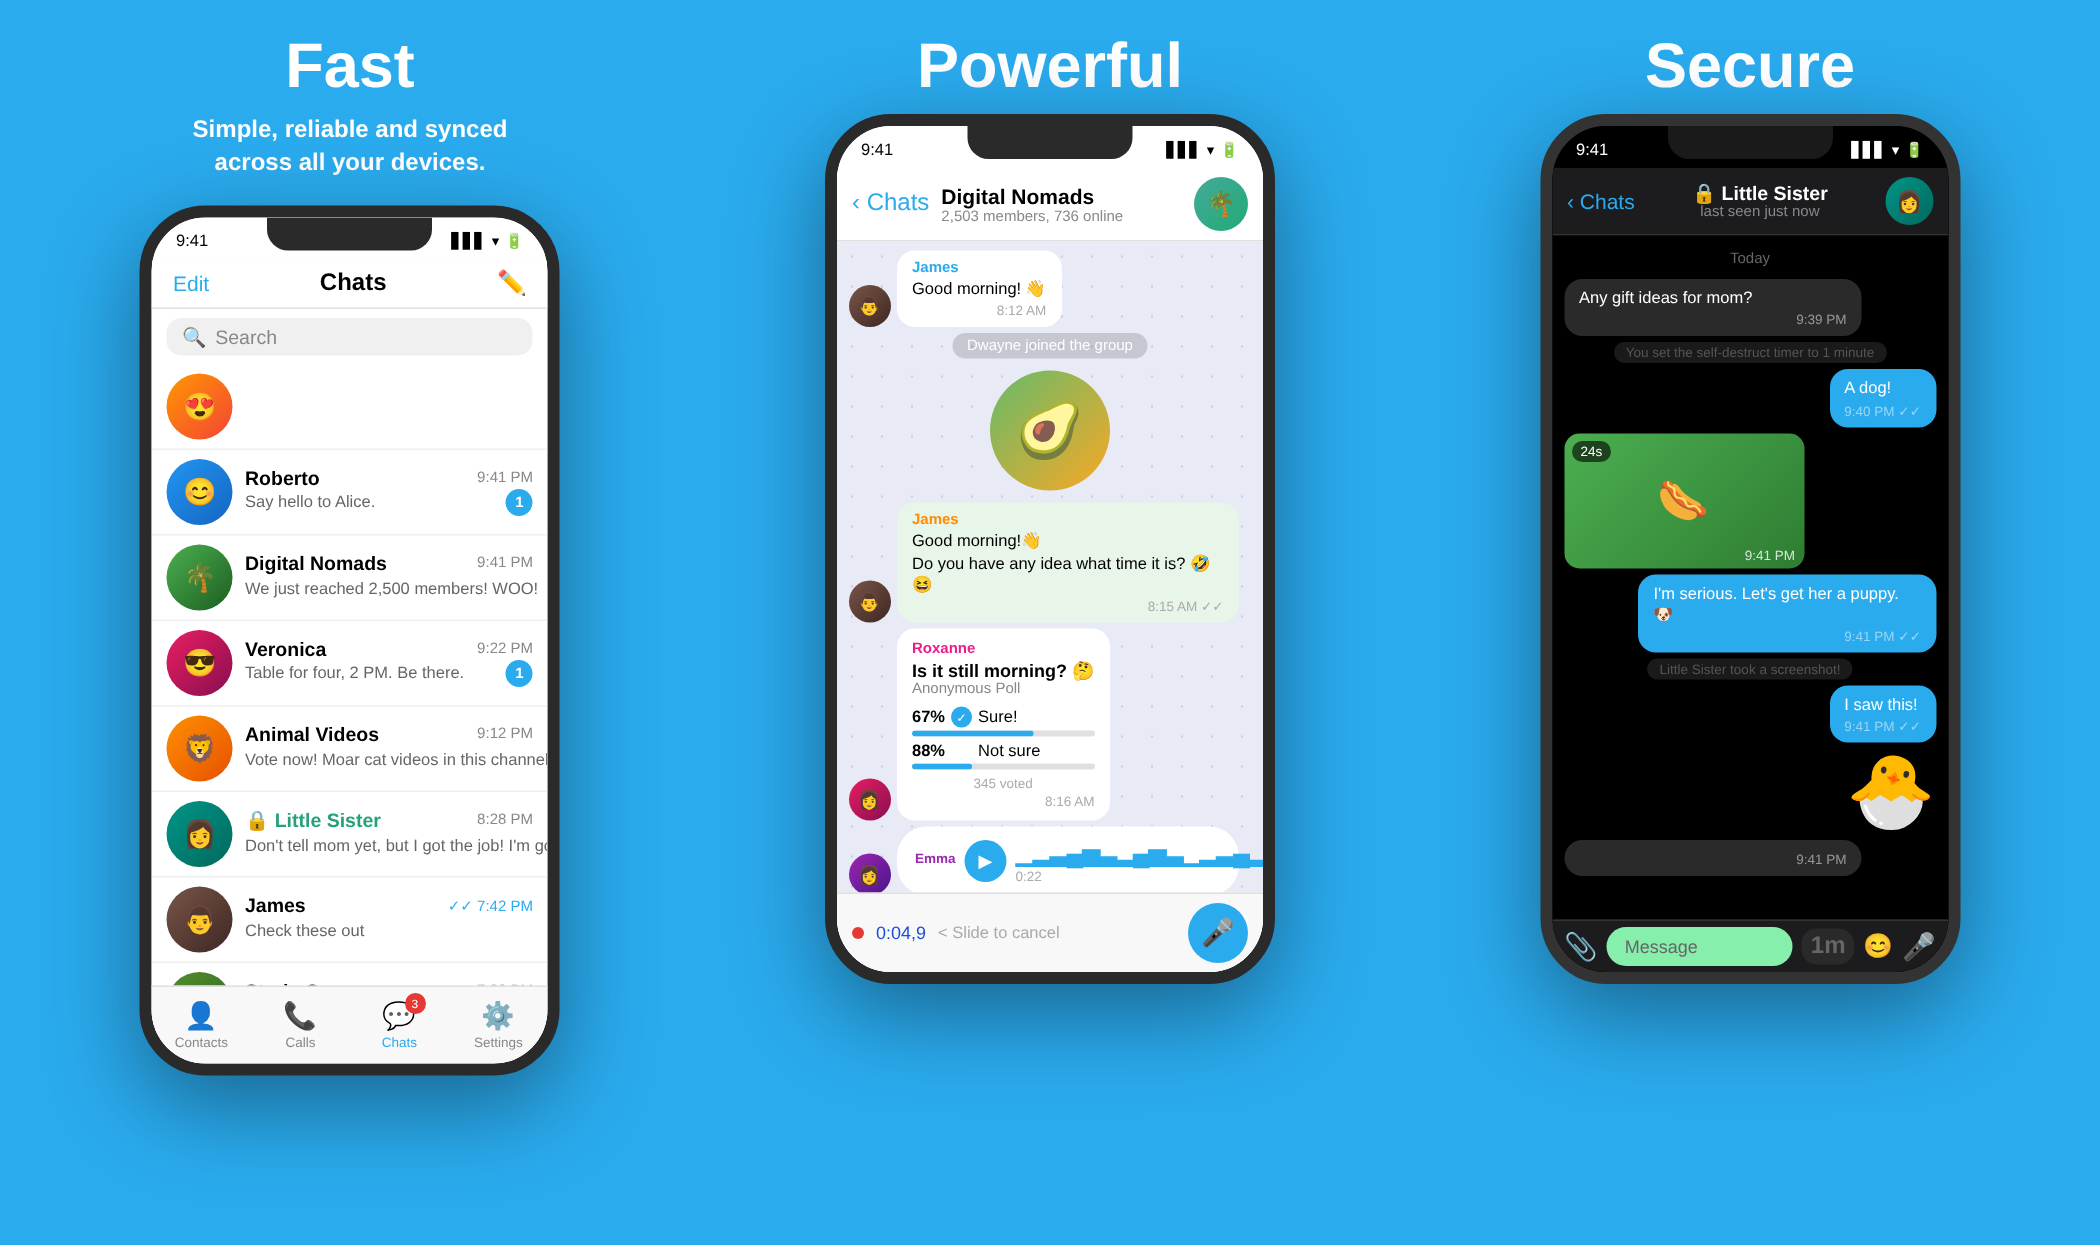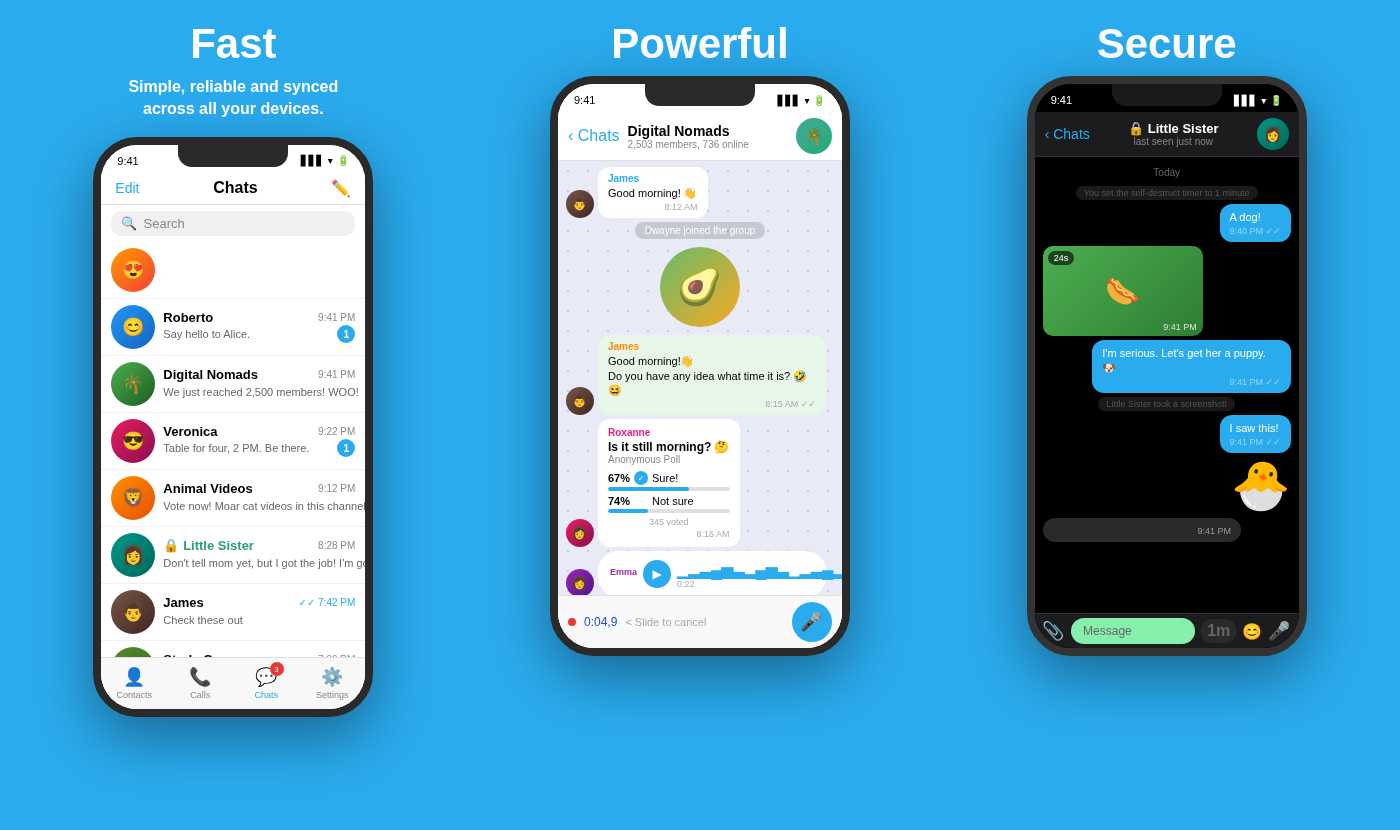--- a/index.html
+++ b/index.html
@@ -631,21 +631,21 @@
                 <span class="poll-pct">67%</span>
                 <div class="poll-check">✓</div>
                 <span>Sure!</span>
               </div>
               <div class="poll-bar">
                 <div class="poll-bar-fill" style="width:67%"></div>
               </div>
             </div>
             <div class="poll-option">
               <div class="poll-label">
-                <span class="poll-pct">74%</span>
+                <span class="poll-pct">88%</span>
                 <span style="margin-left:18px">Not sure</span>
               </div>
               <div class="poll-bar">
                 <div class="poll-bar-fill" style="width:33%"></div>
               </div>
             </div>
             <div class="poll-votes">345 voted</div>
             <div class="msg-time">8:16 AM</div>
           </div>
         </div>
@@ -699,20 +699,24 @@
         <div style="flex:1;text-align:center;">
           <div style="font-size:13px;font-weight:700;color:#fff;">🔒 Little Sister</div>
           <div style="font-size:10px;color:#888;">last seen just now</div>
         </div>
         <div style="width:32px;height:32px;border-radius:50%;background:linear-gradient(135deg,#009688,#00695C);display:flex;align-items:center;justify-content:center;font-size:14px;">👩</div>
       </div>
 
       <div class="dark-chat-messages">
         <div class="dark-date-label">Today</div>
 
+        <div class="dark-msg-bubble">
+          <div class="dark-msg-text">Any gift ideas for mom?</div>
+          <div class="dark-msg-time">9:39 PM</div>
+        </div>
 
         <div style="align-self:center;font-size:9px;color:#555;background:#1a1a1a;padding:2px 8px;border-radius:8px;">You set the self-destruct timer to 1 minute</div>
 
         <div class="dark-msg-bubble sent">
           <div class="dark-msg-text">A dog!</div>
           <div class="dark-msg-time">9:40 PM ✓✓</div>
         </div>
 
         <div style="align-self:flex-start;position:relative;width:160px;height:90px;border-radius:10px;background:linear-gradient(135deg,#4caf50,#2e7d32);display:flex;align-items:center;justify-content:center;overflow:hidden;">
           <span style="font-size:28px;">🌭</span>

